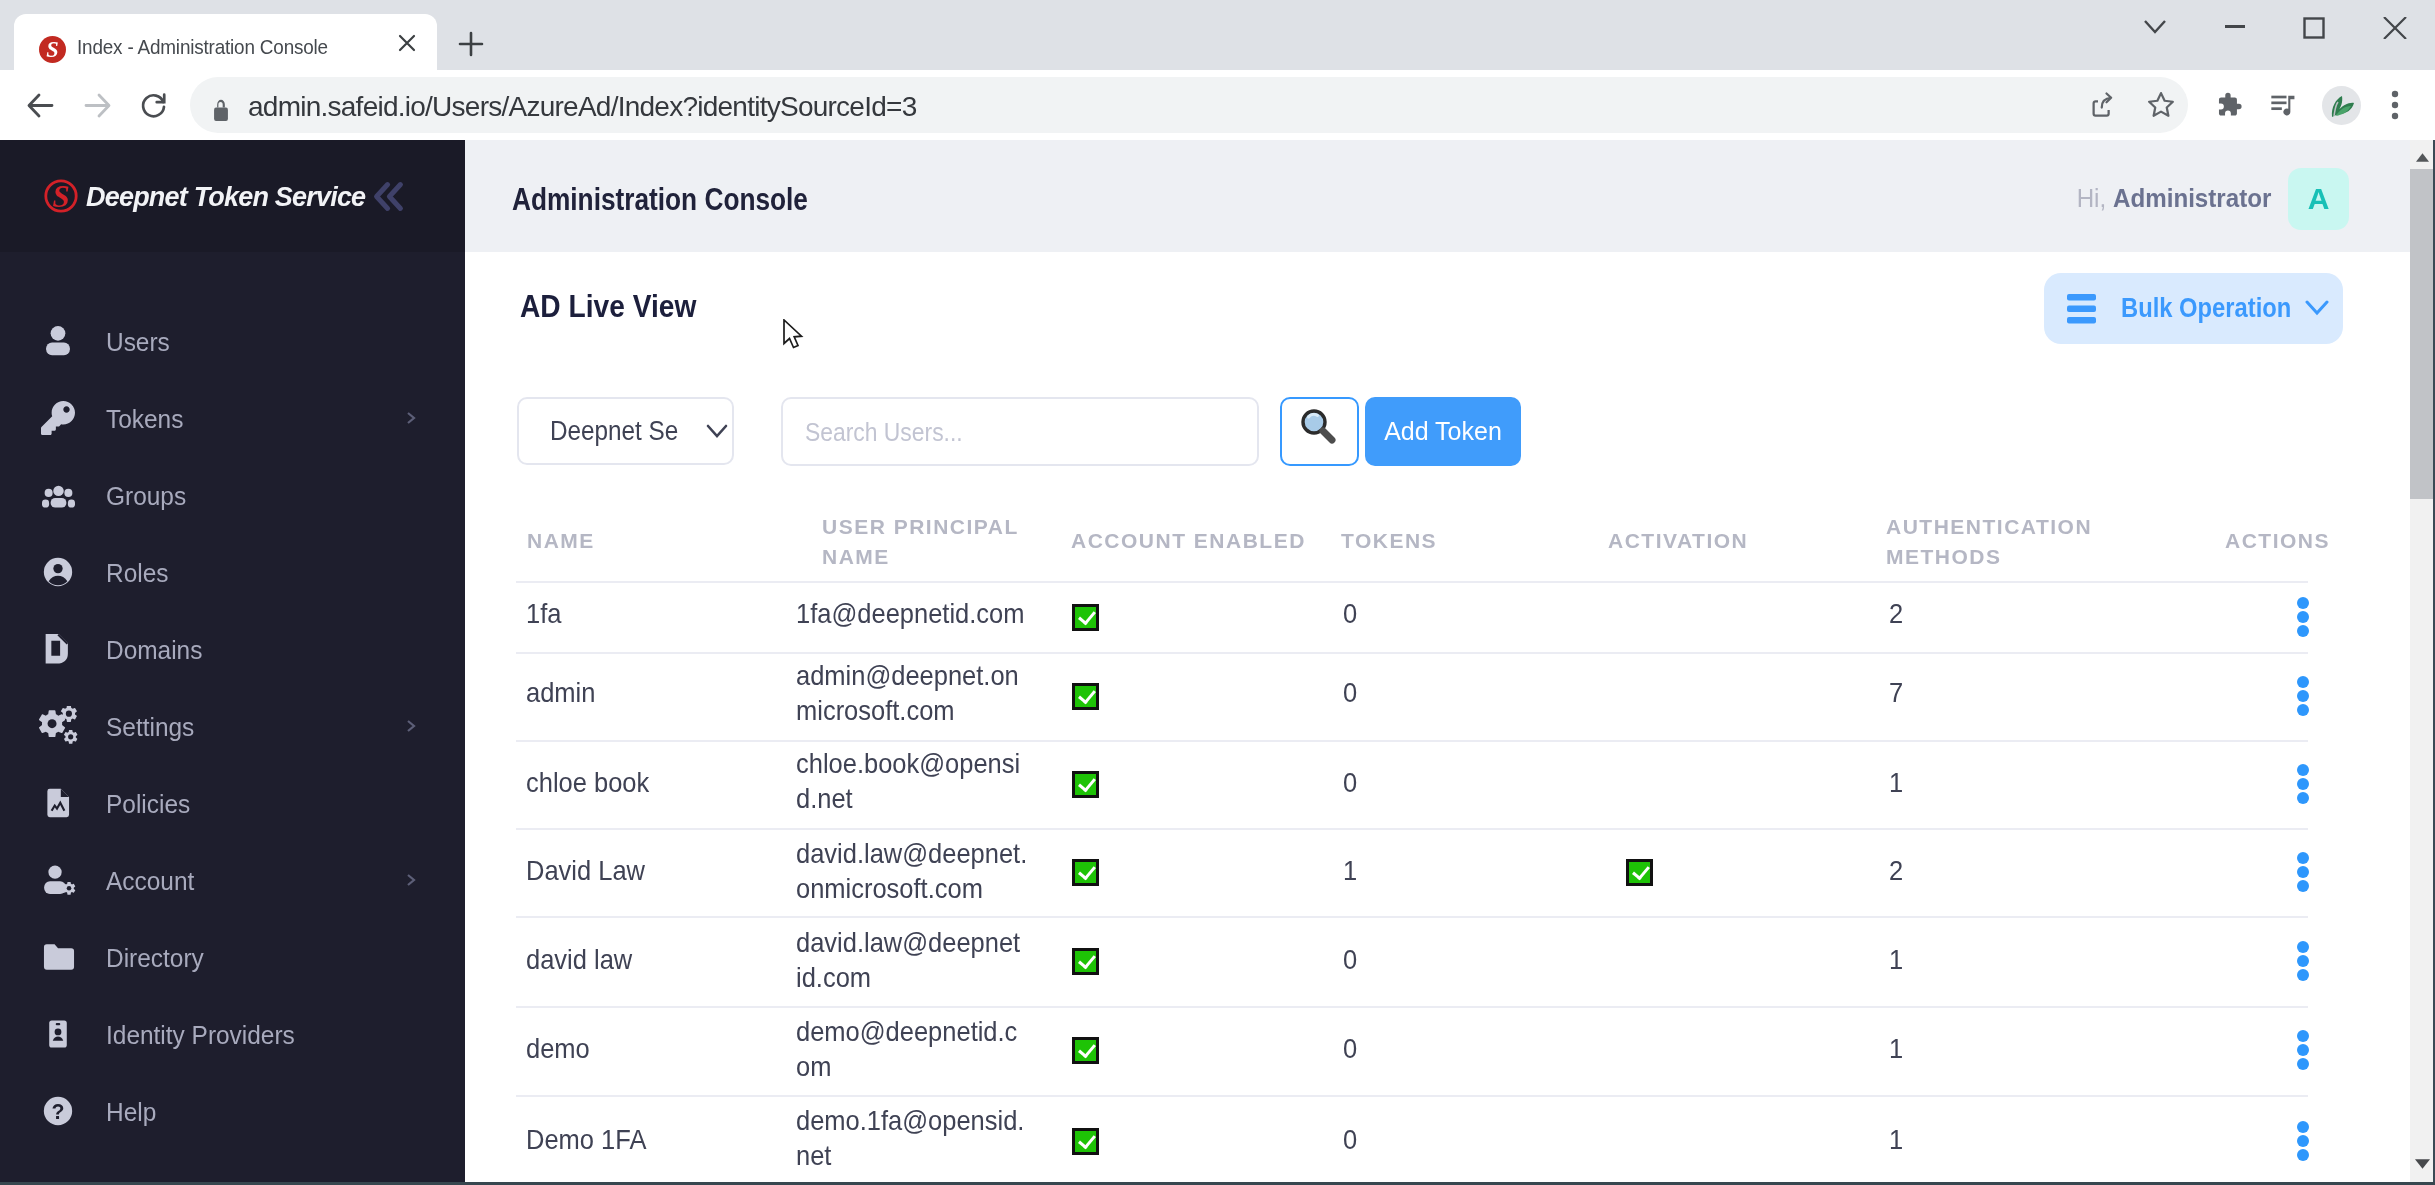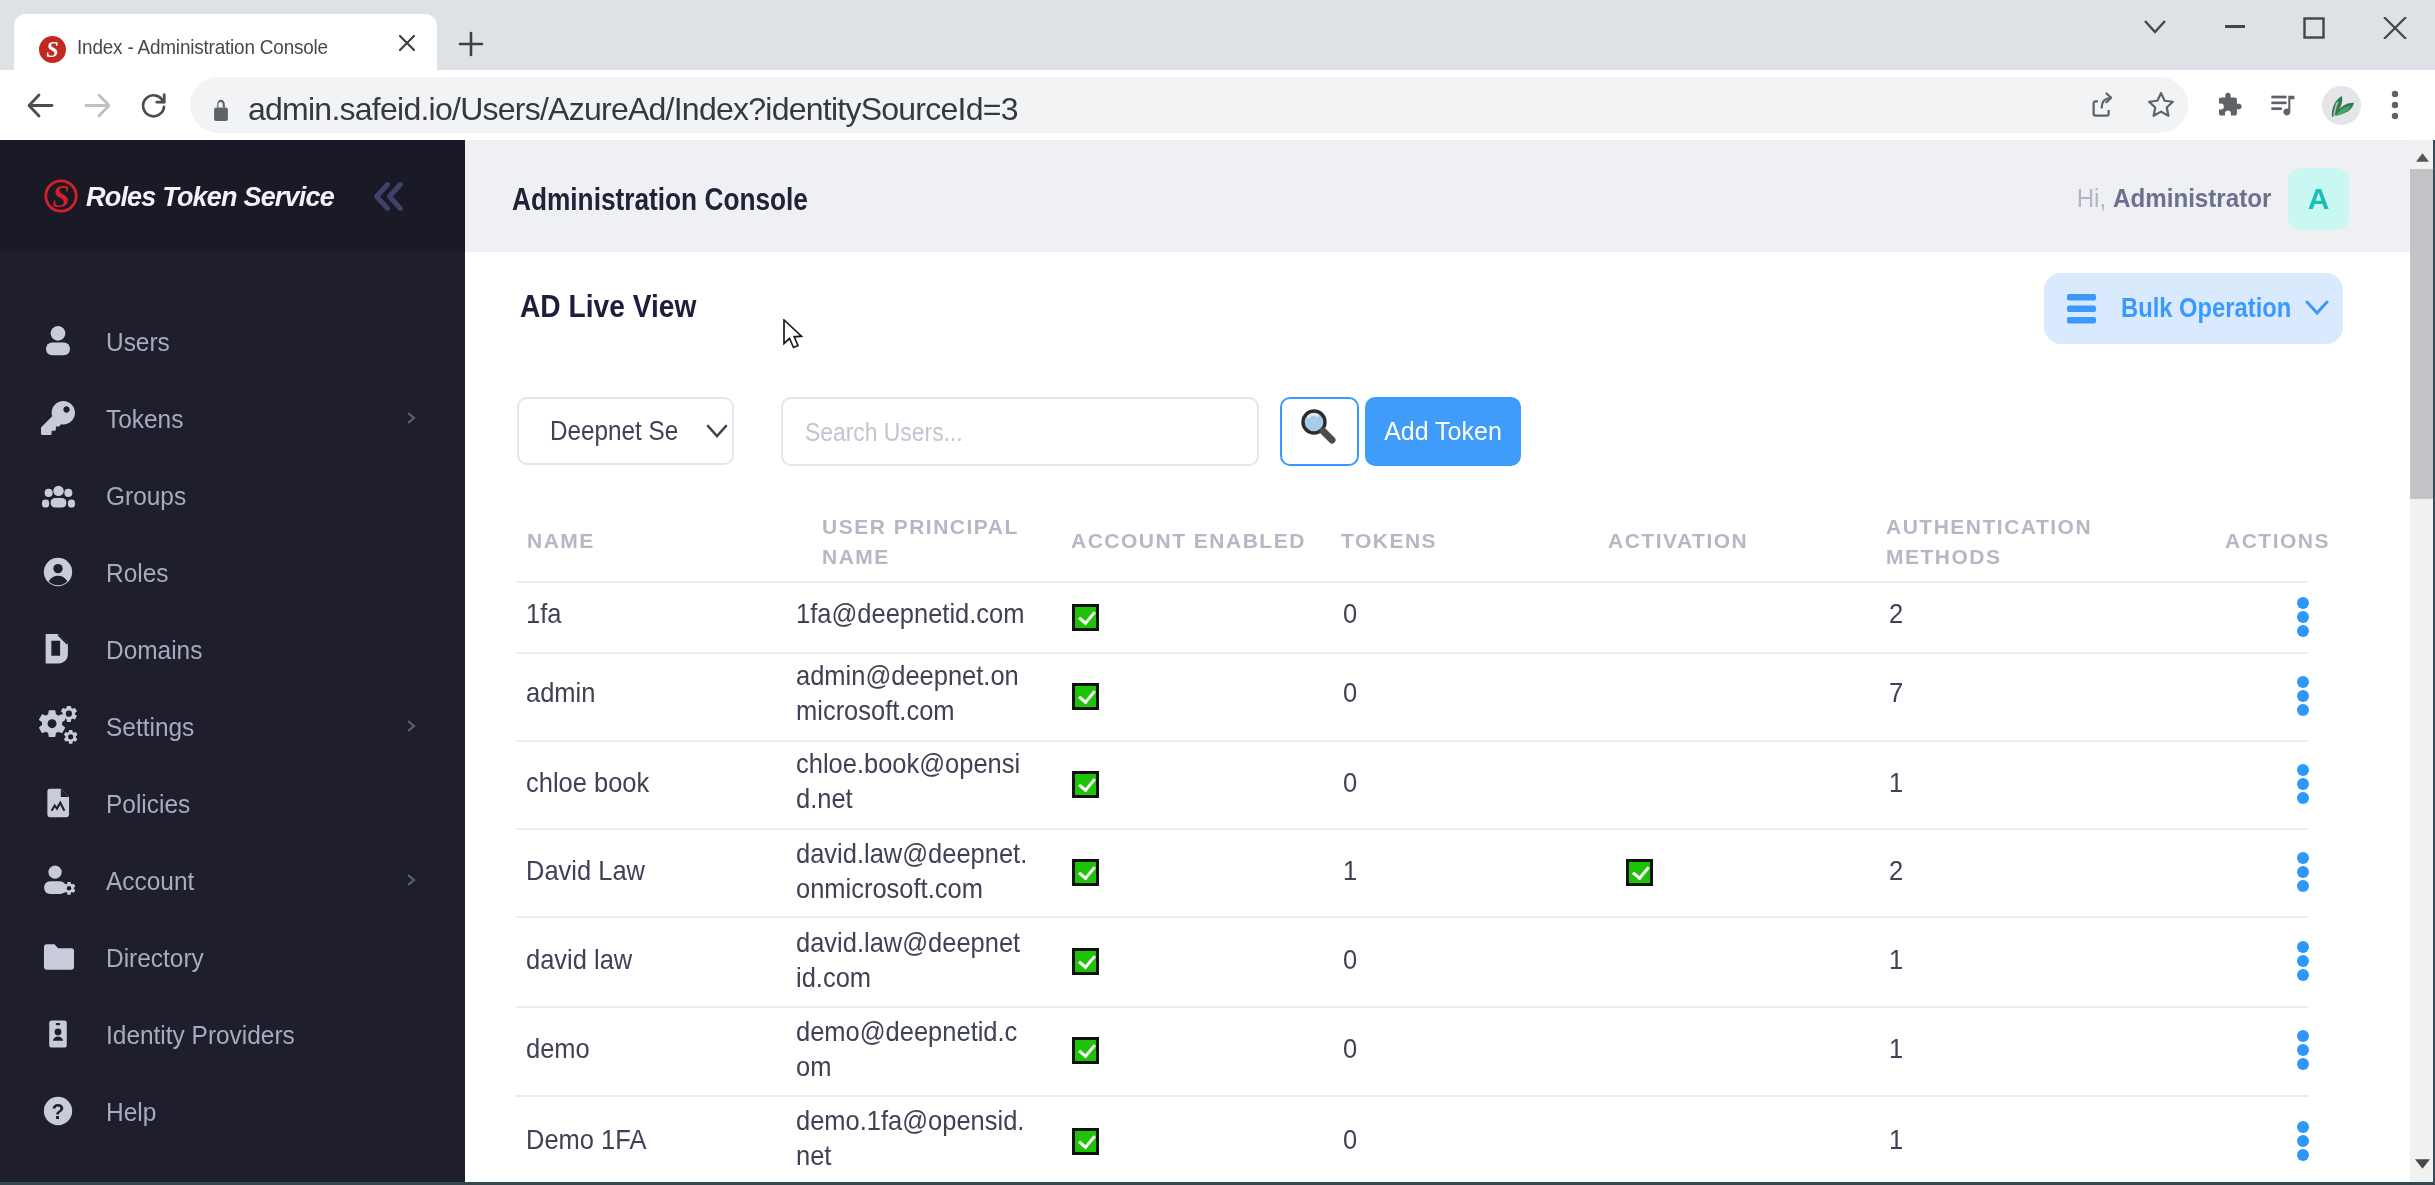--- a/index.html
+++ b/index.html
@@ -6,21 +6,21 @@
 html,body { width:2435px; height:1185px; overflow:hidden; background:#fff;
   font-family:"Liberation Sans", sans-serif; position:relative; }
 .abs { position:absolute; }
 
 
 .tabstrip { left:0; top:0; width:2435px; height:70px; background:#dee1e6; }
 .tab { left:14px; top:14px; width:423px; height:56px; background:#fff; border-radius:12px 12px 0 0; }
 .tab-title { left:77px; top:35px; font-size:21px; color:#45494e; letter-spacing:-0.2px; transform:scaleX(0.9); transform-origin:0 0; white-space:nowrap; }
 .toolbar { left:0; top:70px; width:2435px; height:70px; background:#fff; }
 .pill { left:190px; top:77px; width:1998px; height:56px; border-radius:28px; background:#f1f3f4; }
-.url { left:248px; top:91px; font-size:32px; color:#35383d; letter-spacing:-0.75px; }
+.url { left:248px; top:91px; font-size:28px; color:#35383d; letter-spacing:-0.75px; }
 
 
 .sidebar { left:0; top:140px; width:465px; height:1045px; background:#1e1e2d; }
 .brand { left:0; top:140px; width:465px; height:112px; background:#1a1a27; }
 .brand-text { left:86px; top:182px; font-size:27px; font-style:italic; font-weight:bold; color:#f2f3f6; letter-spacing:-0.8px; }
 .mt { position:absolute; left:106px; height:34px; line-height:36px; font-size:26px; color:#a8aabd; white-space:nowrap; transform:scaleX(0.94); transform-origin:0 50%; }
 
 
 .header { left:465px; top:140px; width:1945px; height:112px; background:#eef0f4; }
 .header-title { left:512px; top:181px; font-size:32px; font-weight:bold; color:#20223a; transform:scaleX(0.82); transform-origin:0 0; white-space:nowrap; }
@@ -144,21 +144,21 @@
     <circle cx="5" cy="16" r="3.2"></circle>
     <circle cx="5" cy="27" r="3.2"></circle>
 </svg>
 
 <div class="abs sidebar"></div>
 <div class="abs brand"></div>
 <svg class="abs" style="left:44px; top:179px;" width="34" height="34" viewBox="0 0 34 34">
   <circle cx="17" cy="17" r="15.2" fill="none" stroke="#d32128" stroke-width="2.8"></circle>
   <text x="17" y="28" text-anchor="middle" font-family="Liberation Serif" font-style="italic" font-weight="bold" font-size="31" fill="#d32128">S</text>
 </svg>
-<div class="abs brand-text">Roles Token Service</div>
+<div class="abs brand-text">Deepnet Token Service</div>
 <svg class="abs" style="left:372px; top:180px;" width="33" height="33" viewBox="0 0 36 36" fill="none" stroke="#3f4169" stroke-width="5.5" stroke-linecap="round" stroke-linejoin="round">
   <path d="M17 5 L5 18 L17 31"></path>
     <path d="M31 5 L19 18 L31 31"></path>
 </svg>
 
 <svg width="0" height="0" style="position:absolute">
     <defs>
 <path id="gearp" d="M19.14 12.94c.04-.3.06-.61.06-.94 0-.32-.02-.64-.07-.94l2.03-1.58c.18-.14.23-.41.12-.61l-1.92-3.32c-.12-.22-.37-.29-.59-.22l-2.39.96c-.5-.38-1.03-.7-1.62-.94l-.36-2.54c-.04-.24-.24-.41-.48-.41h-3.84c-.24 0-.43.17-.47.41l-.36 2.54c-.59.24-1.13.57-1.62.94l-2.39-.96c-.22-.08-.47 0-.59.22L2.74 8.87c-.12.21-.08.47.12.61l2.03 1.58c-.05.3-.09.63-.09.94s.02.64.07.94l-2.03 1.58c-.18.14-.23.41-.12.61l1.92 3.32c.12.22.37.29.59.22l2.39-.96c.5.38 1.03.7 1.62.94l.36 2.54c.05.24.24.41.48.41h3.84c.24 0 .44-.17.47-.41l.36-2.54c.59-.24 1.13-.56 1.62-.94l2.39.96c.22.08.47 0 .59-.22l1.92-3.32c.12-.22.07-.47-.12-.61l-2.01-1.58z"></path>
 </defs>
   </svg>

